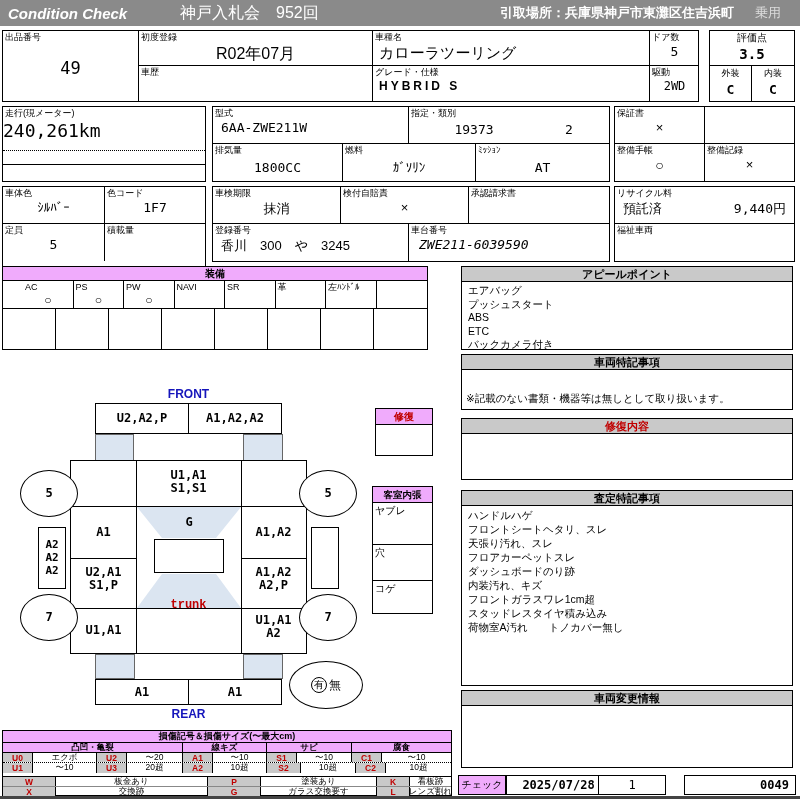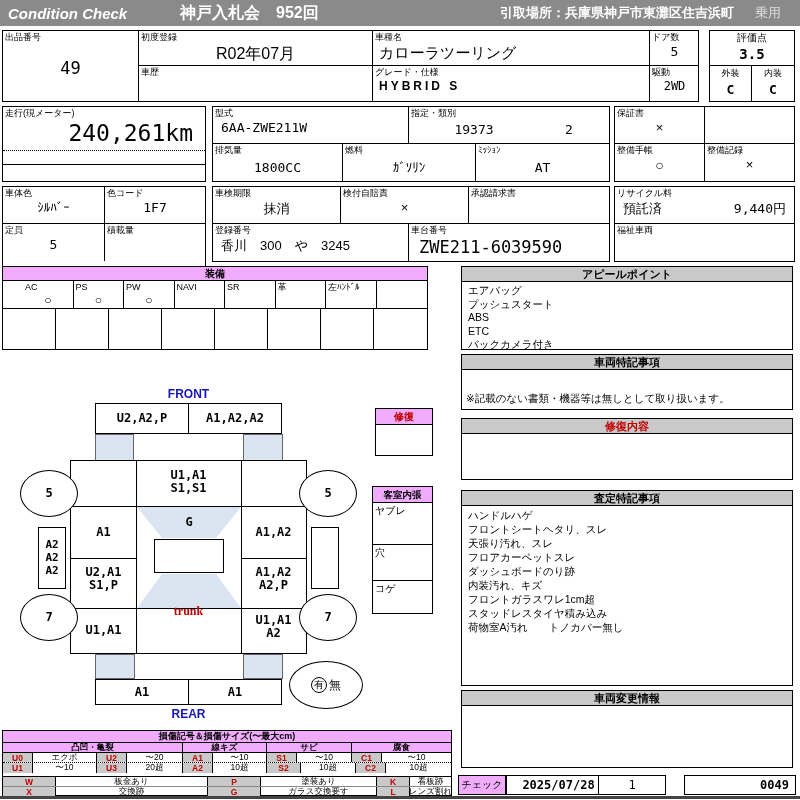--- a/index.html
+++ b/index.html
@@ -31,21 +31,21 @@
 .circ{display:inline-flex;align-items:center;justify-content:center;width:16px;height:16px;
   border:1px solid #000;border-radius:50%;font-size:10px;margin-right:2px;}
 </style>
 </head>
 <body>
 
 <div class="sheet">
 
   <div class="c topbar">
     <span style="font-style:italic;font-weight:bold;font-size:15px;padding-left:8px;width:180px;">Condition  Check</span>
-    <span style="font-weight:bold;font-size:16px;width:320px;">神戸入札会　952回</span>
+    <span style="font-weight:normal;font-size:16px;width:320px;">神戸入札会　952回</span>
     <span style="font-weight:bold;font-size:13px;width:255px;">引取場所：兵庫県神戸市東灘区住吉浜町</span>
     <span style="font-size:13px;color:#dcdcdc;">乗用</span>
   </div>
 
   <div class="c bA" style="left:2px;top:30px;width:697px;height:72px;">
     <div class="c bR" style="left:0;top:0;width:136px;height:70px;">
       <span class="lbl">出品番号</span>
       <div class="val mono" style="font-size:17px;margin-top:14px;">49</div>
     </div>
     <div class="c bR bB" style="left:136px;top:0;width:234px;height:35px;">
@@ -84,21 +84,21 @@
       <span class="mono" style="font-size:13px;font-weight:bold;">C</span>
     </div>
     <div class="c" style="left:42px;top:35px;width:42px;height:35px;text-align:center;">
       <span style="font-size:9px;display:block;margin-top:1px;">内装</span>
       <span class="mono" style="font-size:13px;font-weight:bold;">C</span>
     </div>
   </div>
 
   <div class="c bA" style="left:2px;top:106px;width:204px;height:76px;">
     <span class="lbl">走行(現メーター)</span>
-    <div class="mono" style="font-size:23px;text-align:right;padding-right:12px;">240,261km</div>
+    <div class="mono" style="font-size:18px;text-align:left;padding-right:12px;">240,261km</div>
     <div class="c" style="left:0;top:43px;width:202px;border-bottom:1px dotted #000;"></div>
     <div class="c" style="left:0;top:57px;width:202px;border-bottom:1px solid #000;"></div>
   </div>
 
   <div class="c bA" style="left:212px;top:106px;width:398px;height:76px;">
     <div class="c bR bB" style="left:0;top:0;width:196px;height:37px;">
       <span class="lbl">型式</span>
       <div class="mono" style="font-size:13px;padding-left:8px;">6AA-ZWE211W</div>
     </div>
     <div class="c bB" style="left:196px;top:0;width:200px;height:37px;">
@@ -167,21 +167,21 @@
     <div class="c bB" style="left:256px;top:0;width:140px;height:37px;">
       <span class="lbl">承認請求書</span>
       <div class="val"></div>
     </div>
     <div class="c bR" style="left:0;top:37px;width:196px;height:37px;">
       <span class="lbl">登録番号</span>
       <div style="font-size:13px;padding-left:8px;">香川　300　や　3245</div>
     </div>
     <div class="c" style="left:196px;top:37px;width:200px;height:37px;">
       <span class="lbl">車台番号</span>
-      <div class="mono" style="font-size:17px;padding-left:10px;">ZWE211-6039590</div>
+      <div class="mono" style="font-size:13px;padding-left:10px;font-style:italic;">ZWE211-6039590</div>
     </div>
   </div>
 
   <div class="c bA" style="left:614px;top:186px;width:181px;height:76px;">
     <div class="c bB" style="left:0;top:0;width:179px;height:37px;">
       <span class="lbl">リサイクル料</span>
       <div style="display:flex;justify-content:space-between;padding:0 8px;font-size:13px;">
         <span>預託済</span>
         <span class="mono">9,440円</span>
       </div>
@@ -305,21 +305,21 @@
     <div class="c bT" style="left:0;top:147px;width:235px;"></div>
 
     <div class="c dgtxt" style="left:65px;top:8px;width:105px;">
       <div>U1,A1</div>
       <div>S1,S1</div>
     </div>
 
     <div class="c glass cen dgtxt" style="left:66px;top:46px;width:104px;height:31px;clip-path:polygon(0 0,100% 0,76% 100%,24% 100%);">G</div>
     <div class="c bA" style="left:83px;top:78px;width:70px;height:34px;background:#fff;"></div>
     <div class="c glass" style="left:66px;top:113px;width:104px;height:34px;clip-path:polygon(24% 0,76% 0,100% 100%,0 100%);"></div>
-    <div class="c red dgtxt" style="left:65px;top:144px;width:105px;font-family:Liberation Serif, serif;">trunk</div>
+    <div class="c red dgtxt" style="left:65px;top:138px;width:105px;font-family:Liberation Mono, monospace;">trunk</div>
 
     <div class="c cen dgtxt" style="left:0;top:45px;width:65px;height:52px;">A1</div>
     <div class="c dgtxt" style="left:0;top:105px;width:65px;">
       <div>U2,A1</div>
       <div>S1,P</div>
     </div>
     <div class="c cen dgtxt" style="left:0;top:147px;width:65px;height:45px;">U1,A1</div>
 
     <div class="c cen dgtxt" style="left:170px;top:45px;width:65px;height:52px;">A1,A2</div>
     <div class="c dgtxt" style="left:170px;top:105px;width:65px;">

